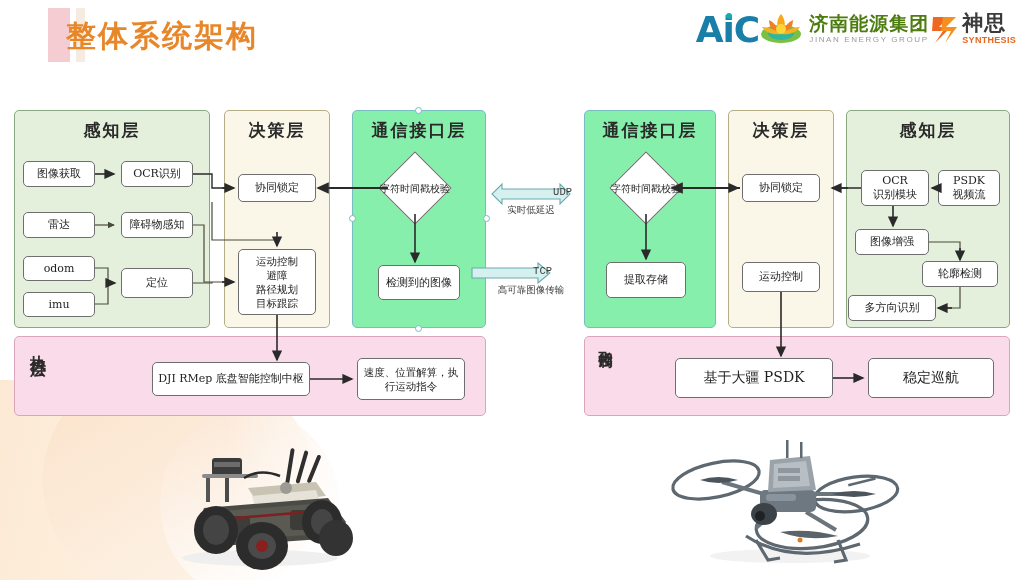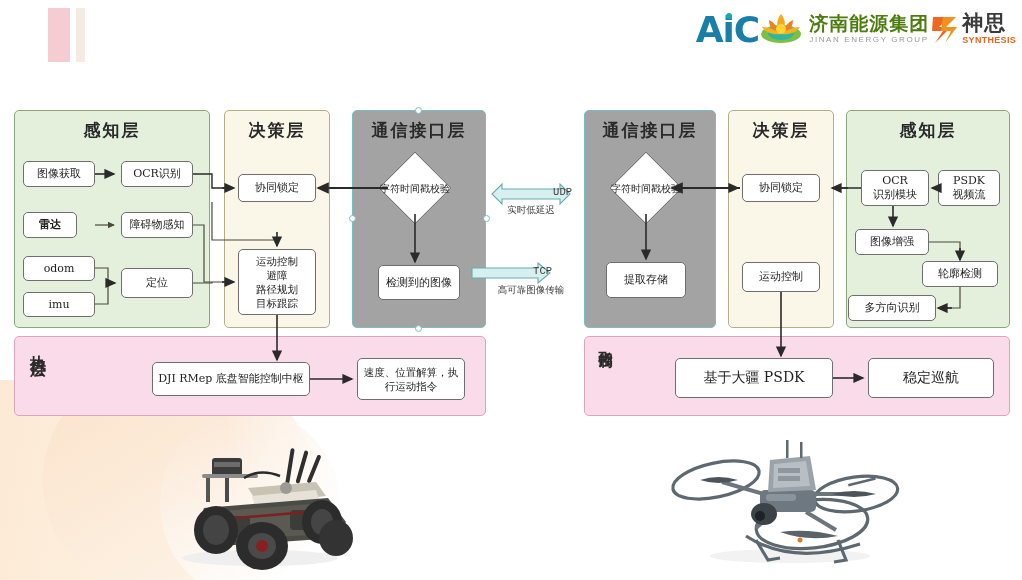--- a/index.html
+++ b/index.html
@@ -48,21 +48,21 @@
   .synth-cn { font-size:21px; font-weight:bold; color:#3b3b3b; letter-spacing:1px;
               font-family:"DejaVu Sans","Liberation Sans",sans-serif; }
   .synth-en { font-size:9px; font-weight:bold; color:#e8651e; letter-spacing:.3px; margin-top:2px; }
 
   
   .diagram { position:absolute; left:0; top:0; width:1022px; height:580px; z-index:4; }
 
   .panel { position:absolute; border-radius:5px; }
   .panel-green { background:#e4f0dc; border:1.2px solid #8aa77f; }
   .panel-cream { background:#faf6e8; border:1.2px solid #b5ad86; }
-  .panel-blue  { background:#a3a3a3; border:1.2px solid #79bcc2; }
+  .panel-blue  { background:#86efac; border:1.2px solid #79bcc2; }
   .panel-pink  { background:#fadbe9; border:1.2px solid #dba6bd; }
 
   .panel-title { position:absolute; width:100%; text-align:center; top:8px;
                  font-size:17px; font-weight:bold; color:#2a2a2a; letter-spacing:2px;
                  font-family:"DejaVu Serif","Liberation Serif",serif; }
 
   .vtitle { position:absolute; font-size:16px; font-weight:bold; color:#2a2a2a;
             writing-mode:vertical-rl; text-orientation:upright; letter-spacing:4px;
             font-family:"DejaVu Serif","Liberation Serif",serif; }
 
@@ -99,20 +99,21 @@
 <div class="bg-swirls">
   <div class="swirl s1"></div>
   <div class="swirl s2"></div>
   <div class="swirl s3"></div>
 </div>
 <div class="bg-mask"></div>
 
 <div class="header">
   <div class="title-accent-a"></div>
   <div class="title-accent-b"></div>
+  <div class="page-title">整体系统架构</div>
 
   <div class="logos">
     <div class="logo-aic">
       <span>AiC</span>
       <span class="dot"></span>
     </div>
 
     <div class="logo-jinan">
       <svg class="lotus" viewBox="0 0 44 36">
         <ellipse cx="22" cy="23" rx="20" ry="9" fill="#7ac143"></ellipse>
@@ -143,21 +144,21 @@
   </div>
 </div>
 
 <div class="diagram">
 
   <div class="panel panel-green" style="left:14px;  top:110px; width:196px; height:218px;">
     <div class="panel-title">感知层</div>
   </div>
   <div class="node" style="left:23px;  top:161px; width:72px; height:26px;">图像获取</div>
   <div class="node" style="left:121px; top:161px; width:72px; height:26px;">OCR识别</div>
-  <div class="node" style="left:23px;  top:212px; width:54px; height:26px;font-weight:bold;">雷达</div>
+  <div class="node" style="left:23px;  top:212px; width:72px; height:26px;">雷达</div>
   <div class="node" style="left:121px; top:212px; width:72px; height:26px;">障碍物感知</div>
   <div class="node" style="left:23px;  top:256px; width:72px; height:25px;">odom</div>
   <div class="node" style="left:23px;  top:292px; width:72px; height:25px;">imu</div>
   <div class="node" style="left:121px; top:268px; width:72px; height:30px;">定位</div>
 
   <div class="panel panel-cream" style="left:224px; top:110px; width:106px; height:218px;">
     <div class="panel-title">决策层</div>
   </div>
   <div class="node" style="left:238px; top:174px; width:78px; height:28px;">协同锁定</div>
   <div class="node multi" style="left:238px; top:249px; width:78px; height:66px; white-space:pre-line;">运动控制

